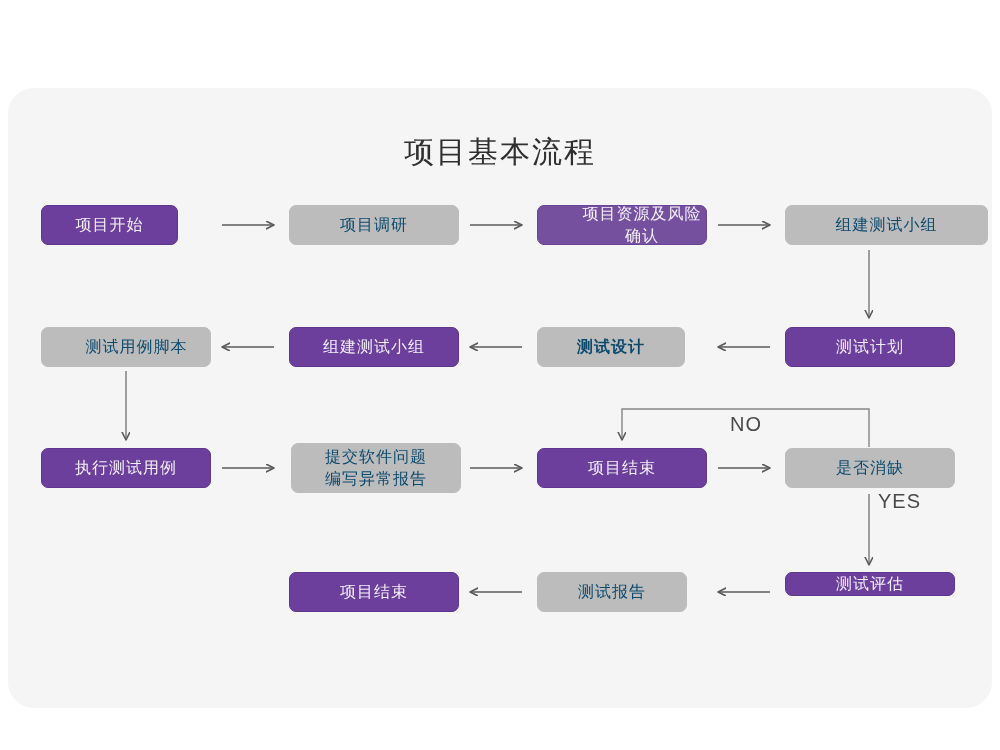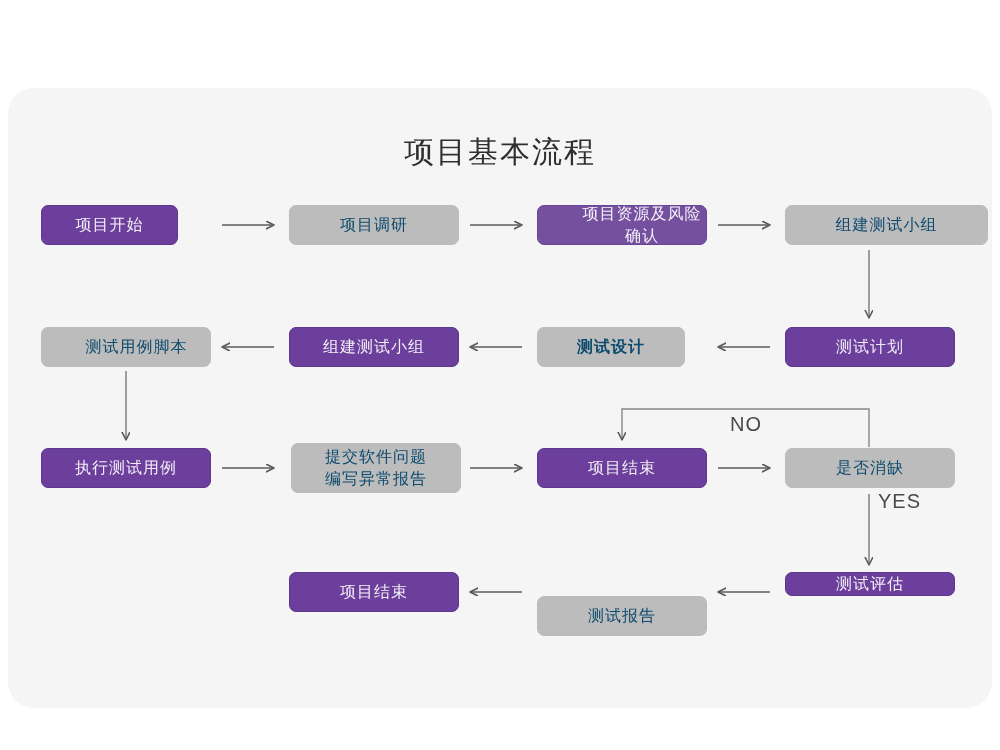--- a/index.html
+++ b/index.html
@@ -112,16 +112,16 @@
   <div class="node gray" style="left:537px;top:327px;width:148px;height:40px;font-weight:bold;">测试设计</div>
   <div class="node purple" style="left:785px;top:327px;width:170px;height:40px;">测试计划</div>
 
   <div class="node purple" style="left:41px;top:448px;width:170px;height:40px;">执行测试用例</div>
   <div class="node gray" style="left:291px;top:443px;width:170px;height:50px;">提交软件问题
 编写异常报告</div>
   <div class="node purple" style="left:537px;top:448px;width:170px;height:40px;">项目结束</div>
   <div class="node gray" style="left:785px;top:448px;width:170px;height:40px;">是否消缺</div>
 
   <div class="node purple" style="left:289px;top:572px;width:170px;height:40px;">项目结束</div>
-  <div class="node gray" style="left:537px;top:596px;width:170px;height:40px;">测试报告</div>
+  <div class="node gray" style="left:537px;top:572px;width:150px;height:40px;">测试报告</div>
   <div class="node purple" style="left:785px;top:572px;width:170px;height:24px;">测试评估</div>
 
 </div>
 
 </body></html>

